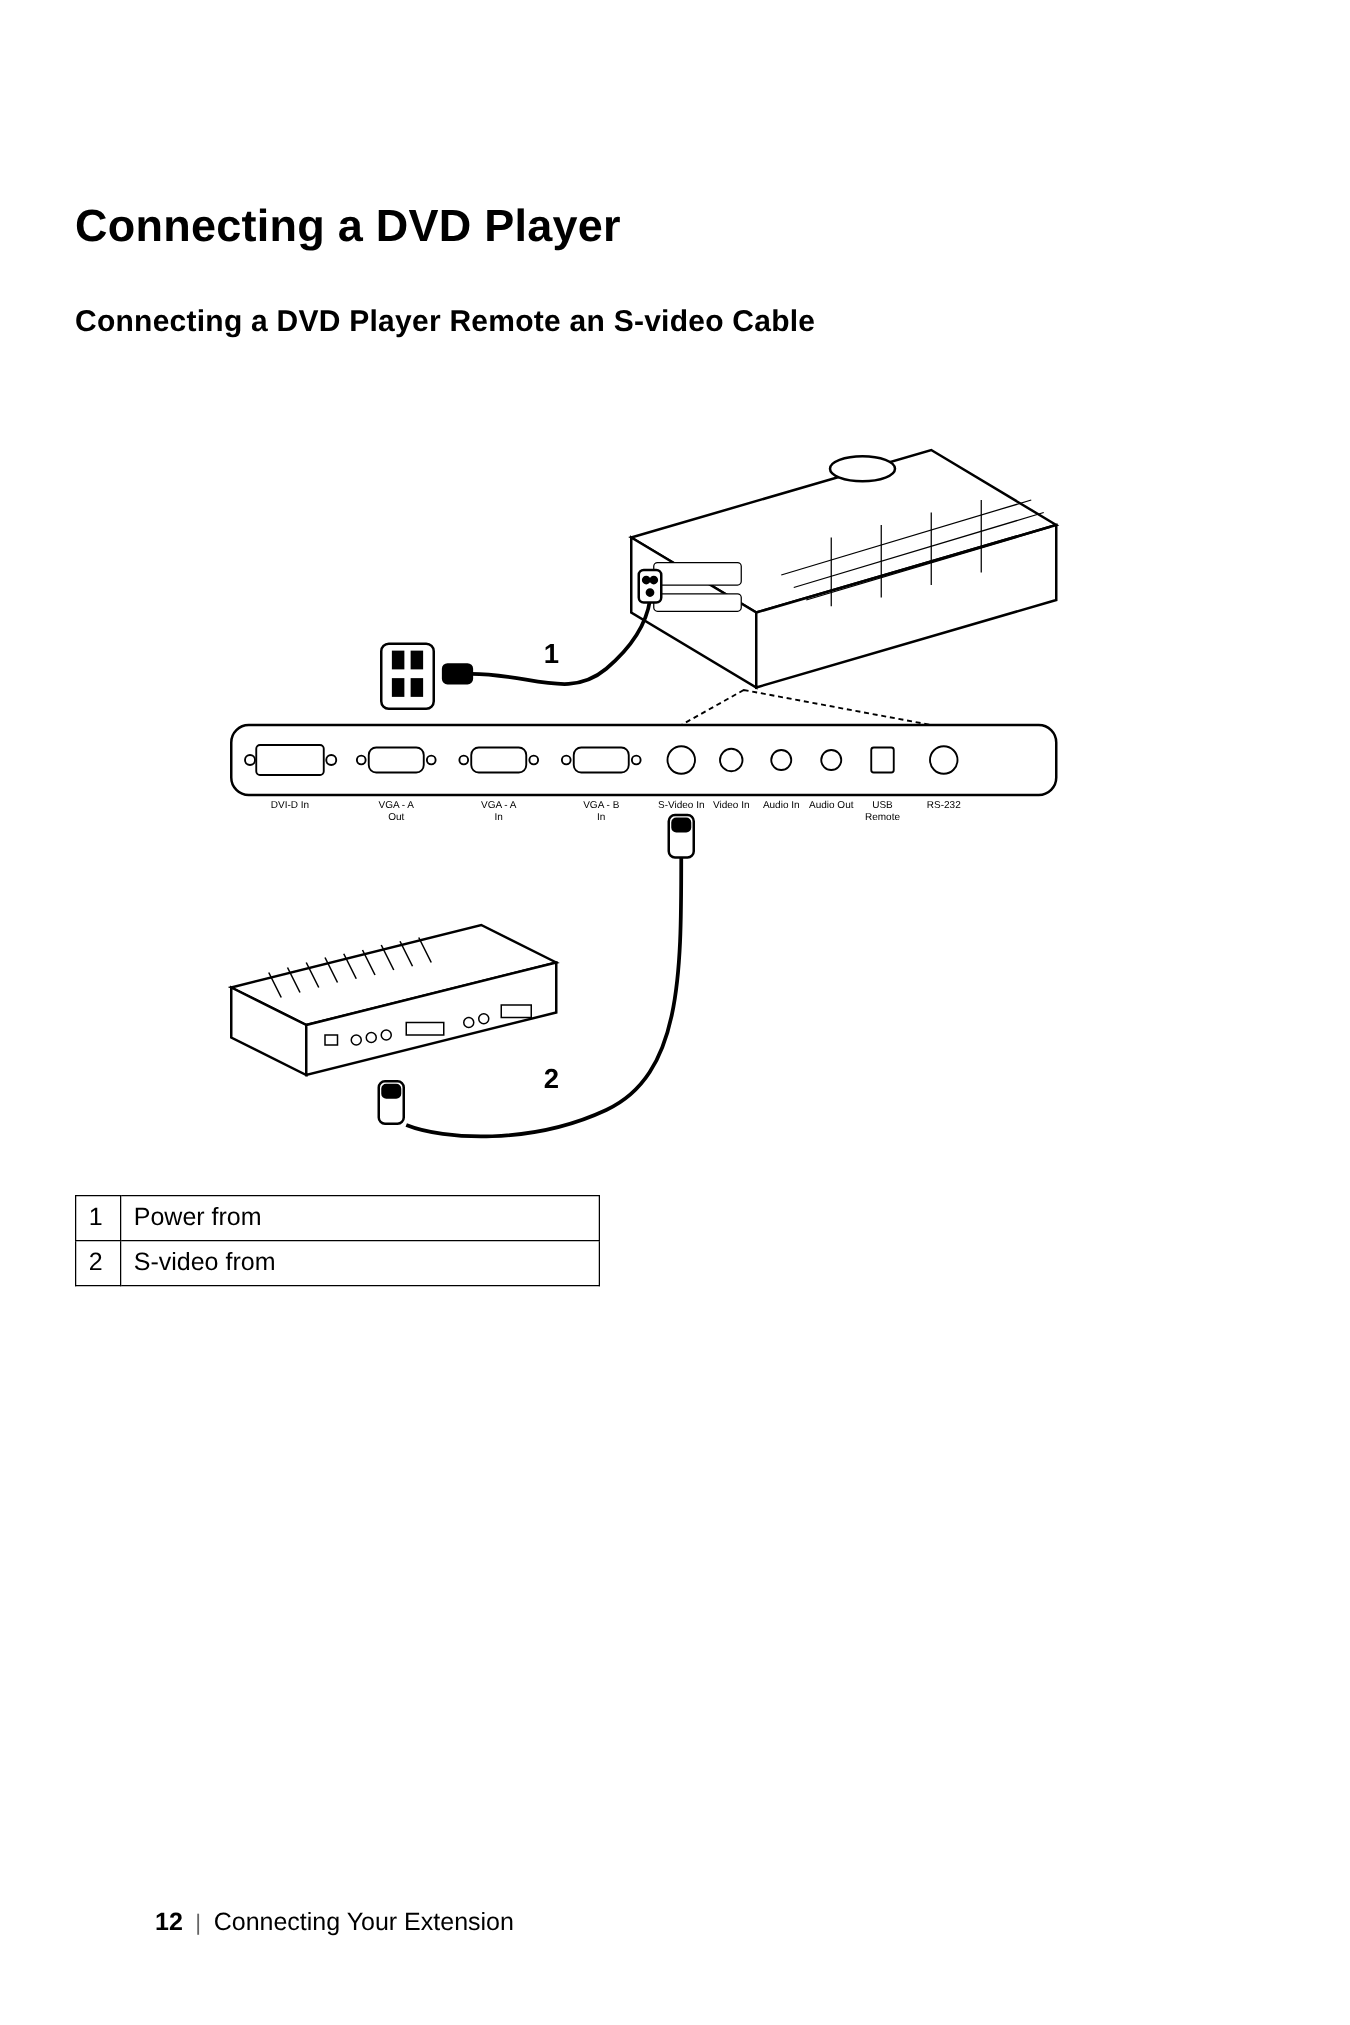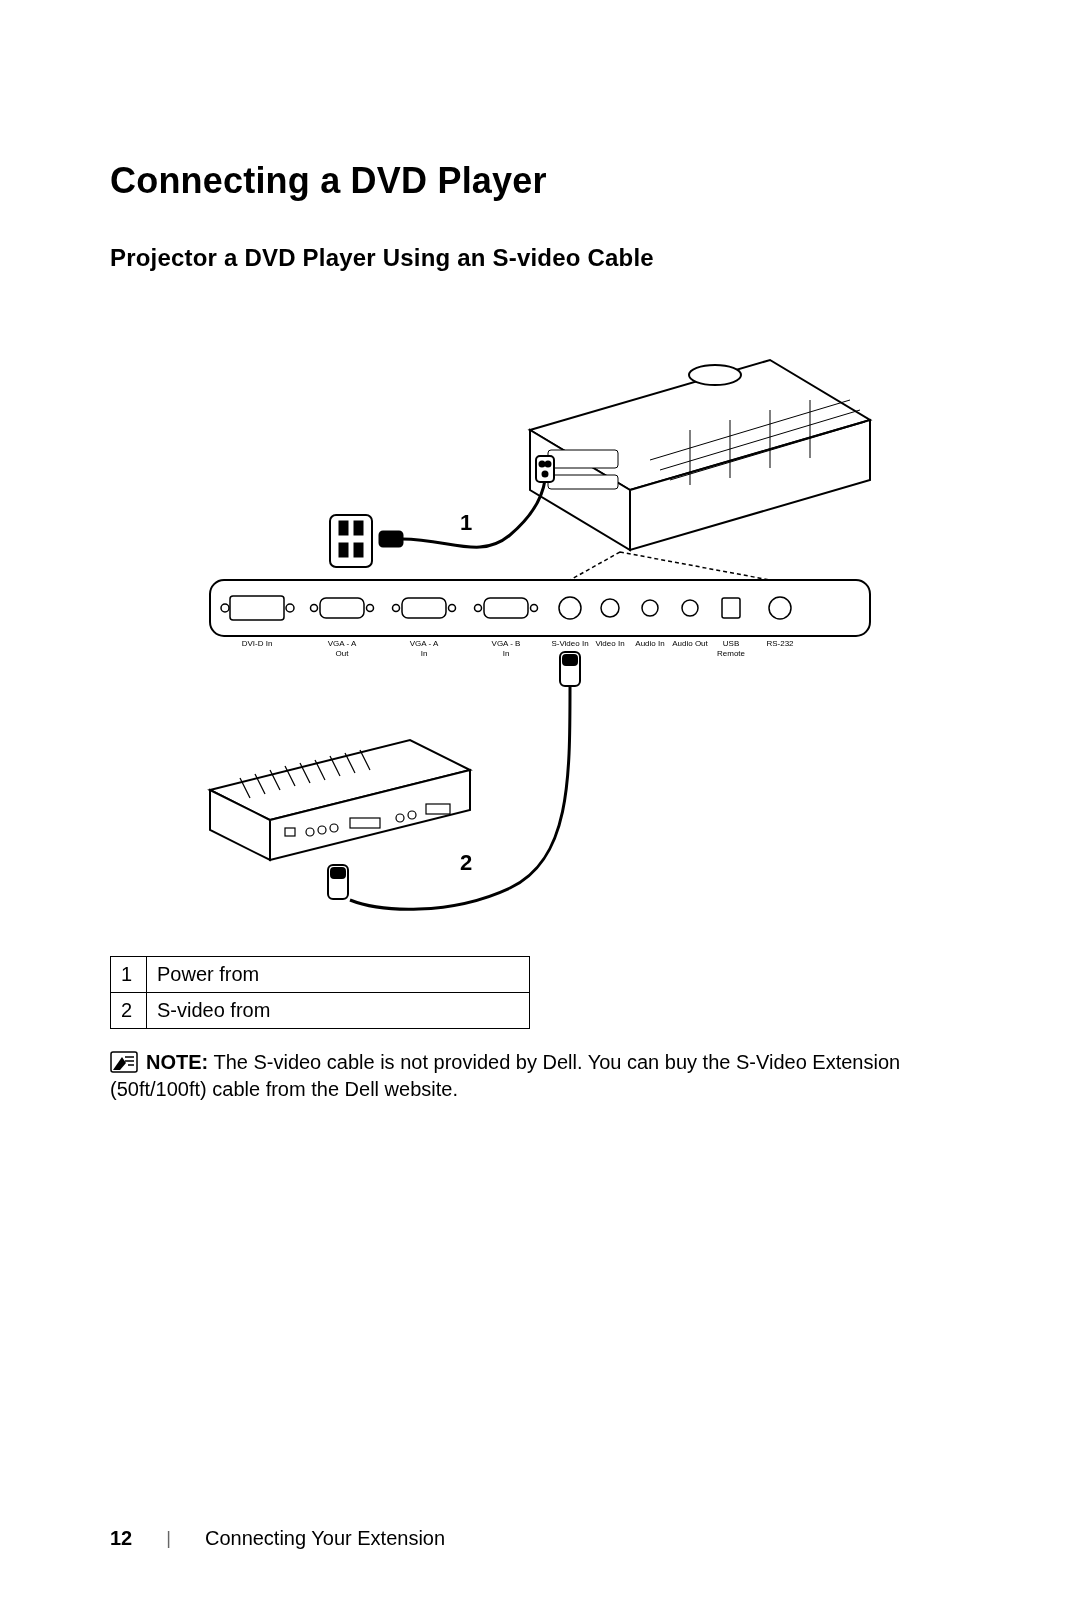--- a/index.html
+++ b/index.html
@@ -1,45 +1,45 @@
 <!DOCTYPE html>
 <html><head>
 <meta charset="utf-8">
 <style>
   * { box-sizing: border-box; margin: 0; padding: 0; }
   html, body { width: 1080px; height: 1620px; background: #fff; font-family: Arial, Helvetica, sans-serif; color: #000; }
-  .page { position: relative; width: 1080px; height: 1620px; padding: 160px 110px 80px 110px; }
+  .page { position: relative; width: 1080px; height: 1620px; padding: 160px 110px 80px 60px; }
   .h1 { font-size: 36px; font-weight: 700; letter-spacing: 0.2px; margin-bottom: 42px; }
   .h2 { font-size: 24px; font-weight: 700; letter-spacing: 0.2px; margin-bottom: 28px; }
 
   .diagram { position: relative; width: 780px; height: 620px; margin: 0 auto 36px auto; }
   .diagram svg { width: 100%; height: 100%; display: block; }
 
   .legend-table { border-collapse: collapse; width: 420px; margin-top: 4px; }
   .legend-table td { border: 1px solid #000; padding: 6px 10px; font-size: 20px; }
   .legend-table td.num { width: 36px; text-align: left; }
 
   .note-block { margin-top: 20px; font-size: 20px; line-height: 1.35; }
   .note-icon { display: inline-block; width: 28px; height: 22px; vertical-align: -4px; margin-right: 8px; }
   .note-label { font-weight: 700; }
 
-  .footer { position: absolute; left: 110px; bottom: 70px; font-size: 20px; display: flex; align-items: center; gap: 34px; }
+  .footer { position: absolute; left: 124px; bottom: 70px; font-size: 20px; display: flex; align-items: center; gap: 10px; }
   .footer .pn { font-weight: 700; }
   .footer .sep { color: #666; font-size: 18px; }
 
   .port-label { font-size: 8px; fill: #000; text-anchor: middle; font-family: Arial, Helvetica, sans-serif; }
   .callout-num { font-size: 22px; font-weight: 700; font-family: Arial, Helvetica, sans-serif; }
 </style>
 </head>
 <body>
 
 <div class="page">
 
   <h1 class="h1">Connecting a DVD Player</h1>
-  <h2 class="h2">Projector a DVD Player Using an S-video Cable</h2>
+  <h2 class="h2">Connecting a DVD Player Remote an S-video Cable</h2>
 
   <div class="diagram">
     <svg viewBox="0 0 780 620">
 
       <g stroke="#000" stroke-width="2" fill="#fff">
 
         <polygon points="380,130 620,60 720,120 480,190"></polygon>
 
         <polygon points="380,130 480,190 480,250 380,190"></polygon>
 
@@ -187,31 +187,20 @@
       <td class="num">1</td>
       <td>Power from</td>
     </tr>
     <tr>
       <td class="num">2</td>
       <td>S-video from</td>
     </tr>
   </tbody>
     </table>
 
-  <p class="note-block">
-    <span class="note-icon">
-      <svg viewBox="0 0 28 22" width="28" height="22">
-        <rect x="1" y="1" width="26" height="20" rx="2" fill="#fff" stroke="#000" stroke-width="1.5"></rect>
-        <path d="M3 19 L12 6 L16 12 L10 19 Z" fill="#000"></path>
-        <line x1="15" y1="6" x2="24" y2="6" stroke="#000" stroke-width="1.5"></line>
-        <line x1="15" y1="10" x2="24" y2="10" stroke="#000" stroke-width="1.5"></line>
-        <line x1="18" y1="14" x2="24" y2="14" stroke="#000" stroke-width="1.5"></line>
-      </svg>
-    </span><span class="note-label">NOTE:</span><span> The S-video cable is not provided by Dell. You can buy the S-Video Extension (50ft/100ft) cable from the Dell website.</span>
-  </p>
 
   <div class="footer">
     <span class="pn">12</span>
     <span class="sep">|</span>
     <span>Connecting Your Extension</span>
   </div>
 
 </div>
 
 </body></html>

